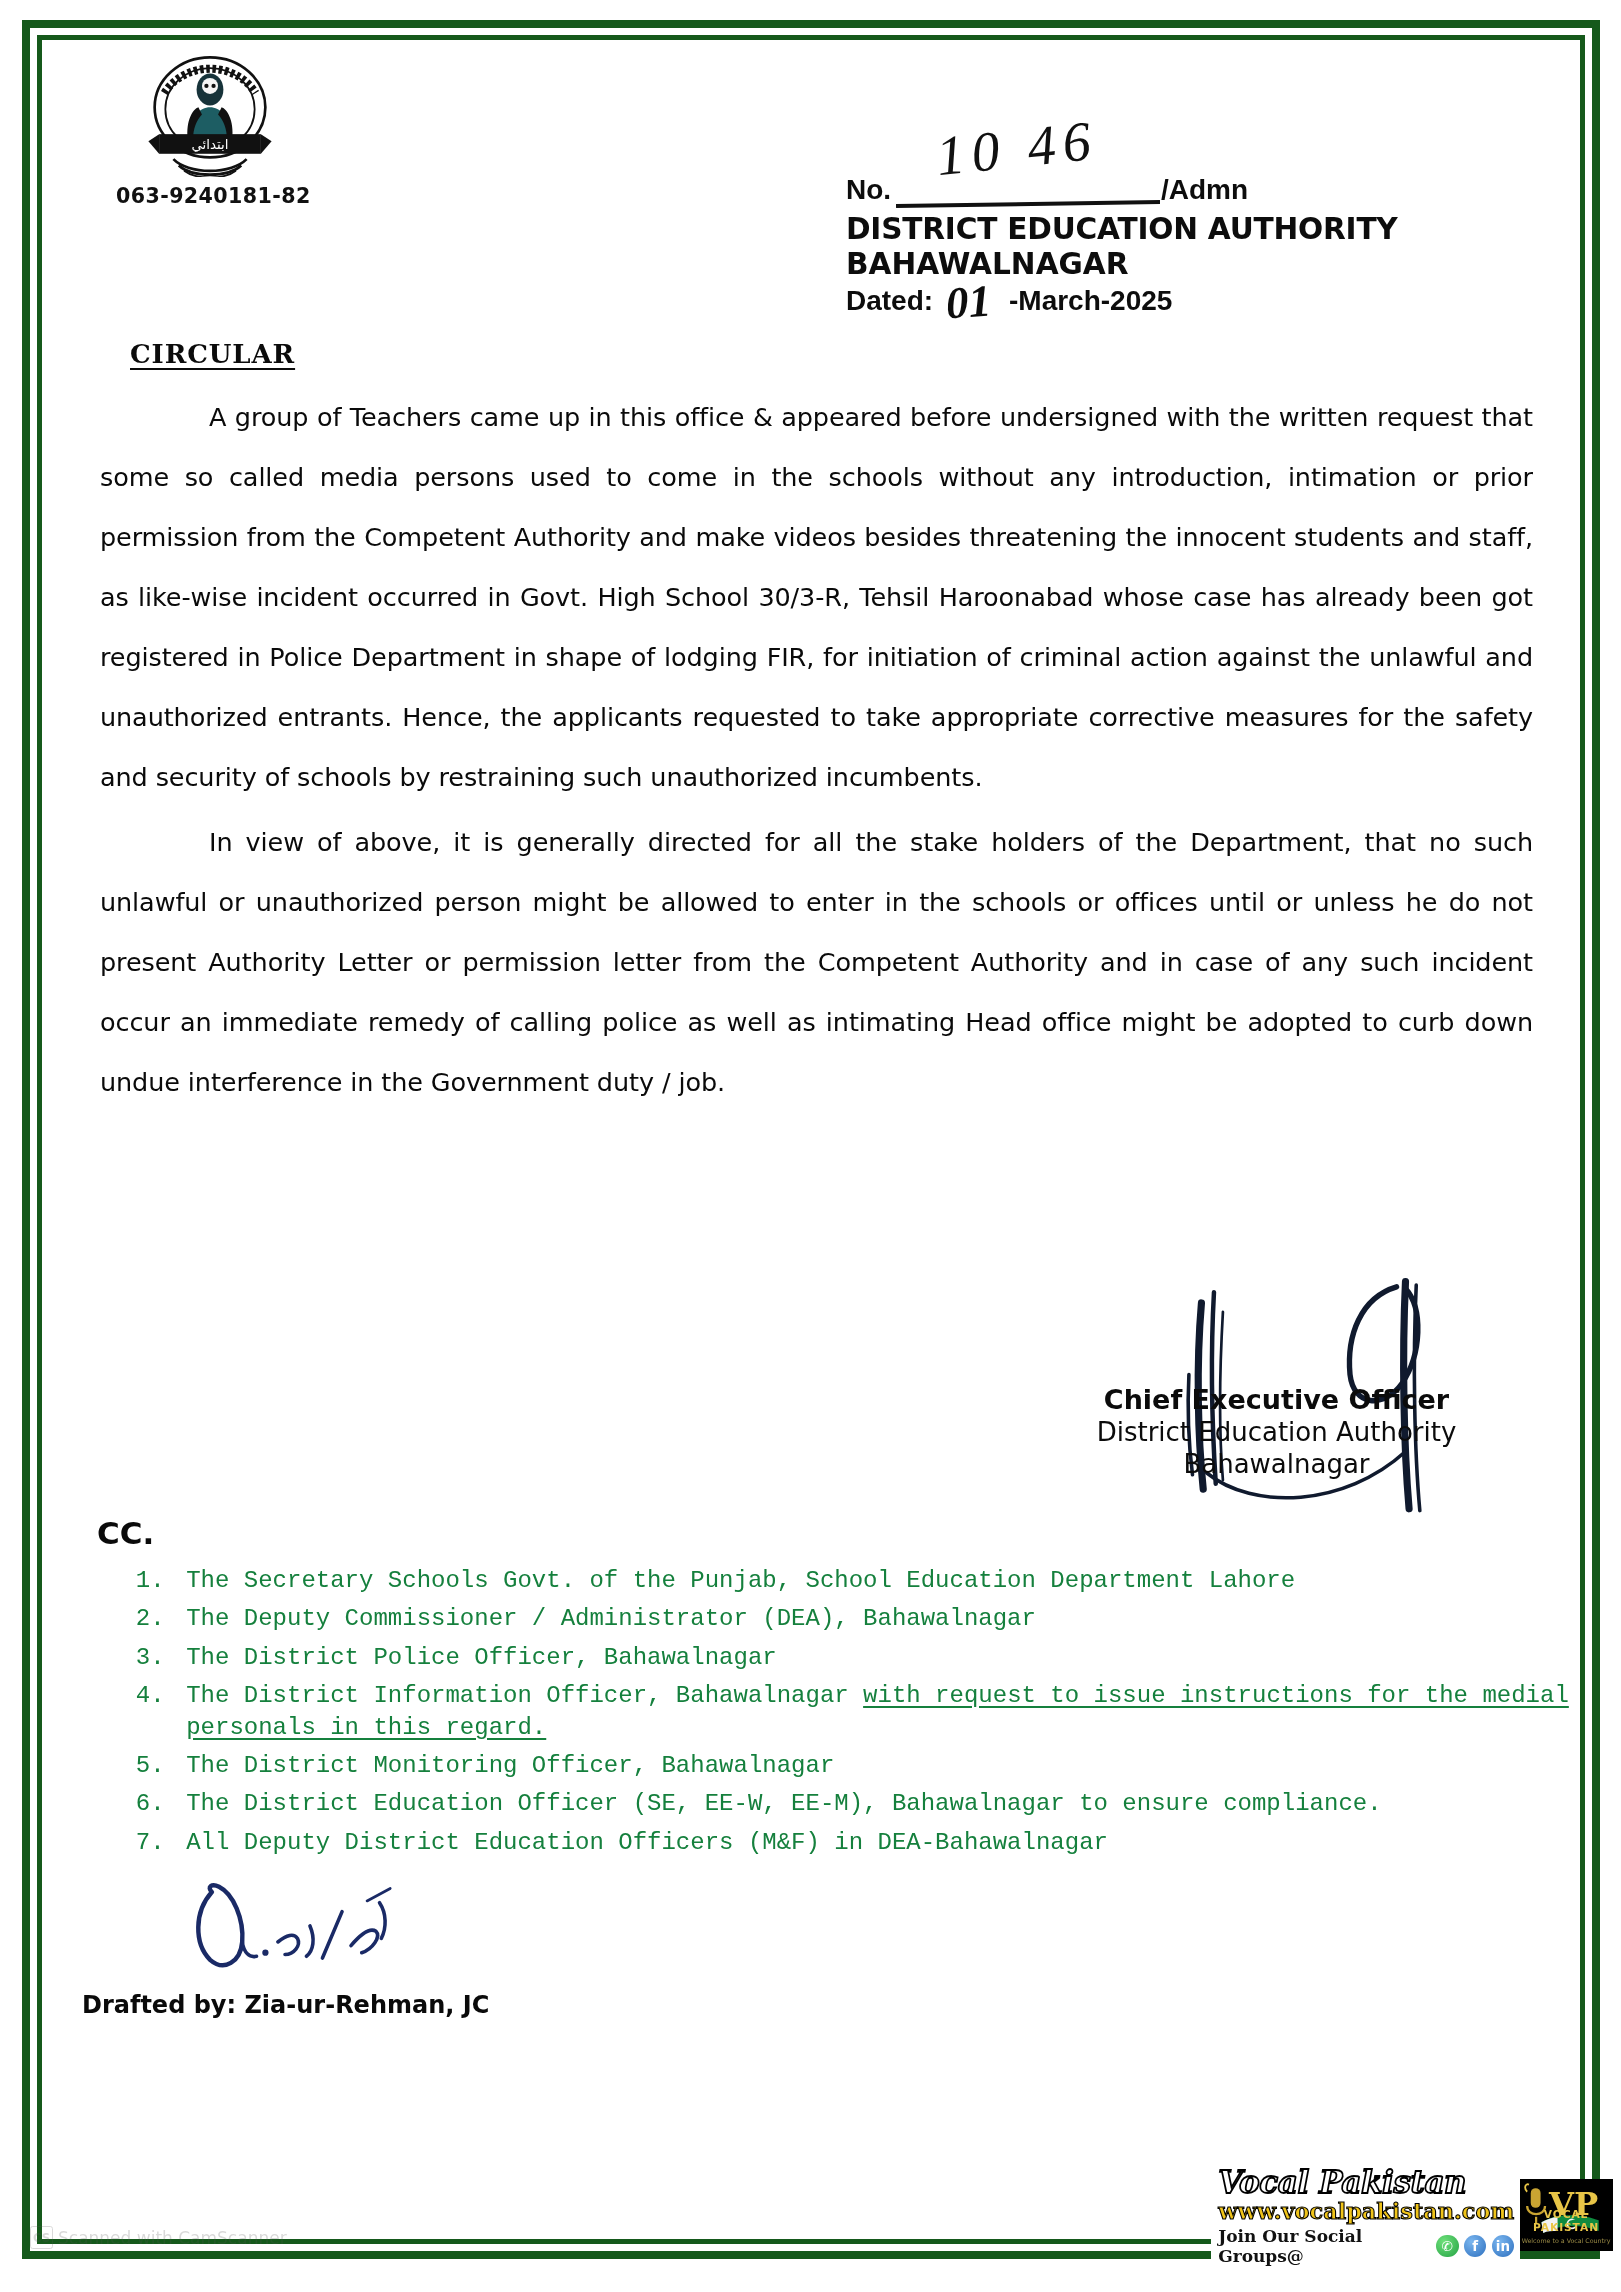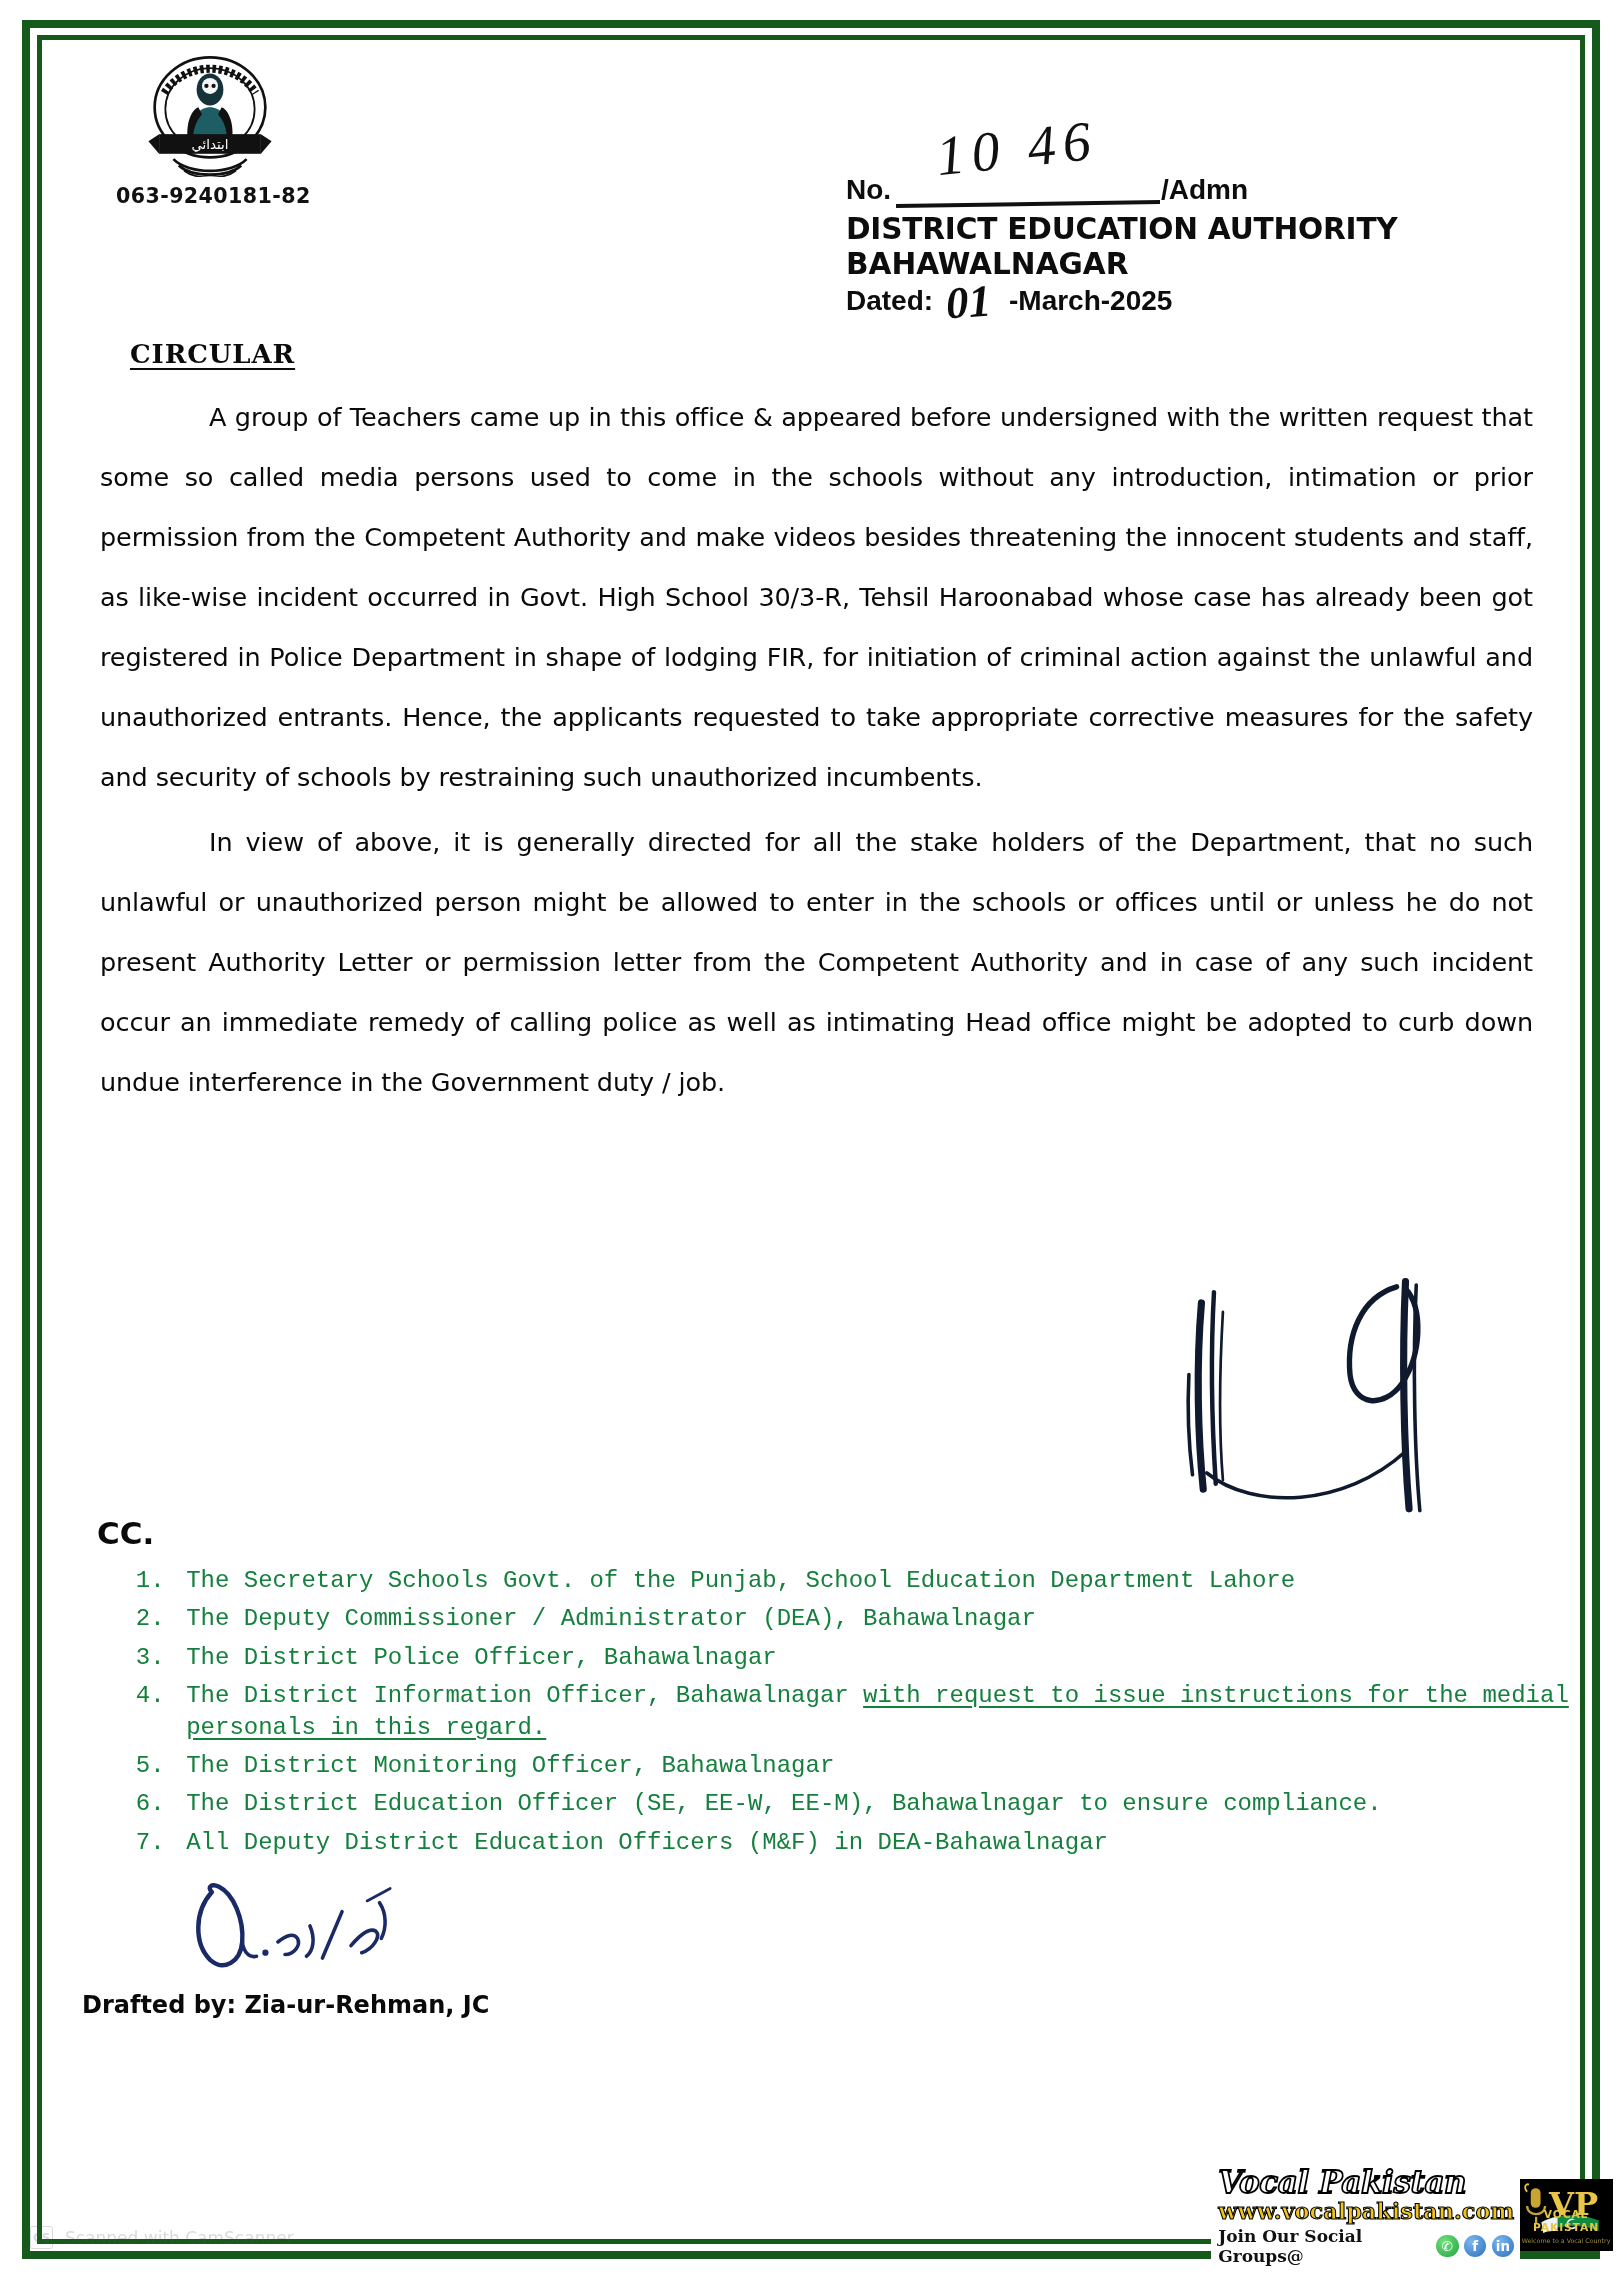--- a/index.html
+++ b/index.html
@@ -225,21 +225,21 @@
   }
   .checked .signoff-text { left: 103px; }
   .ink { pointer-events: none; }
 
   
   .cam-note {
     position: absolute;
     left: 30px; top: 2226px;
     display: flex;
     align-items: center;
-    gap: 12px;
+    gap: 5px;
     opacity: 0.22;
   }
   .cam-icon {
     width: 23px; height: 23px;
     border: 1.8px solid #555;
     border-radius: 2.7px;
     font-family: "DejaVu Sans", sans-serif;
     font-size: 11.6px;
     font-weight: bold;
     color: #555;
@@ -406,20 +406,25 @@
       <path d="M86 48 C82 120 84 200 88 262" stroke-width="5"></path>
       <path d="M58 140 C56 180 58 220 62 252" stroke-width="4"></path>
       <path d="M96 70 C92 140 92 210 96 258" stroke-width="3"></path>
       <path d="M290 42 C250 54 234 96 238 140 C242 176 276 178 296 150 C318 118 320 66 300 44" stroke-width="6"></path>
       <path d="M300 36 C296 120 298 220 304 290" stroke-width="8"></path>
       <path d="M312 40 C308 126 310 226 316 292" stroke-width="4"></path>
       <path d="M78 250 C130 292 232 288 300 226" stroke-width="4"></path>
     </g>
   </svg>
 
+  <div class="sig-block">
+    <div class="sig-title">Chief Executive Officer</div>
+    <div class="sig-org">District Education Authority</div>
+    <div class="sig-city">Bahawalnagar</div>
+  </div>
 
   <div class="cc-label">CC.</div>
   <ol class="cc-list">
     <li><span>The Secretary Schools Govt. of the Punjab, School Education Department Lahore</span><span class="u"></span></li>
     <li><span>The Deputy Commissioner / Administrator (DEA), Bahawalnagar</span><span class="u"></span></li>
     <li><span>The District Police Officer, Bahawalnagar</span><span class="u"></span></li>
     <li><span>The District Information Officer, Bahawalnagar </span><span class="u">with request to issue instructions for the medial personals in this regard.</span></li>
     <li><span>The District Monitoring Officer, Bahawalnagar</span><span class="u"></span></li>
     <li><span>The District Education Officer (SE, EE-W, EE-M), Bahawalnagar to ensure compliance.</span><span class="u"></span></li>
     <li><span>All Deputy District Education Officers (M&amp;F) in DEA-Bahawalnagar</span><span class="u"></span></li>

